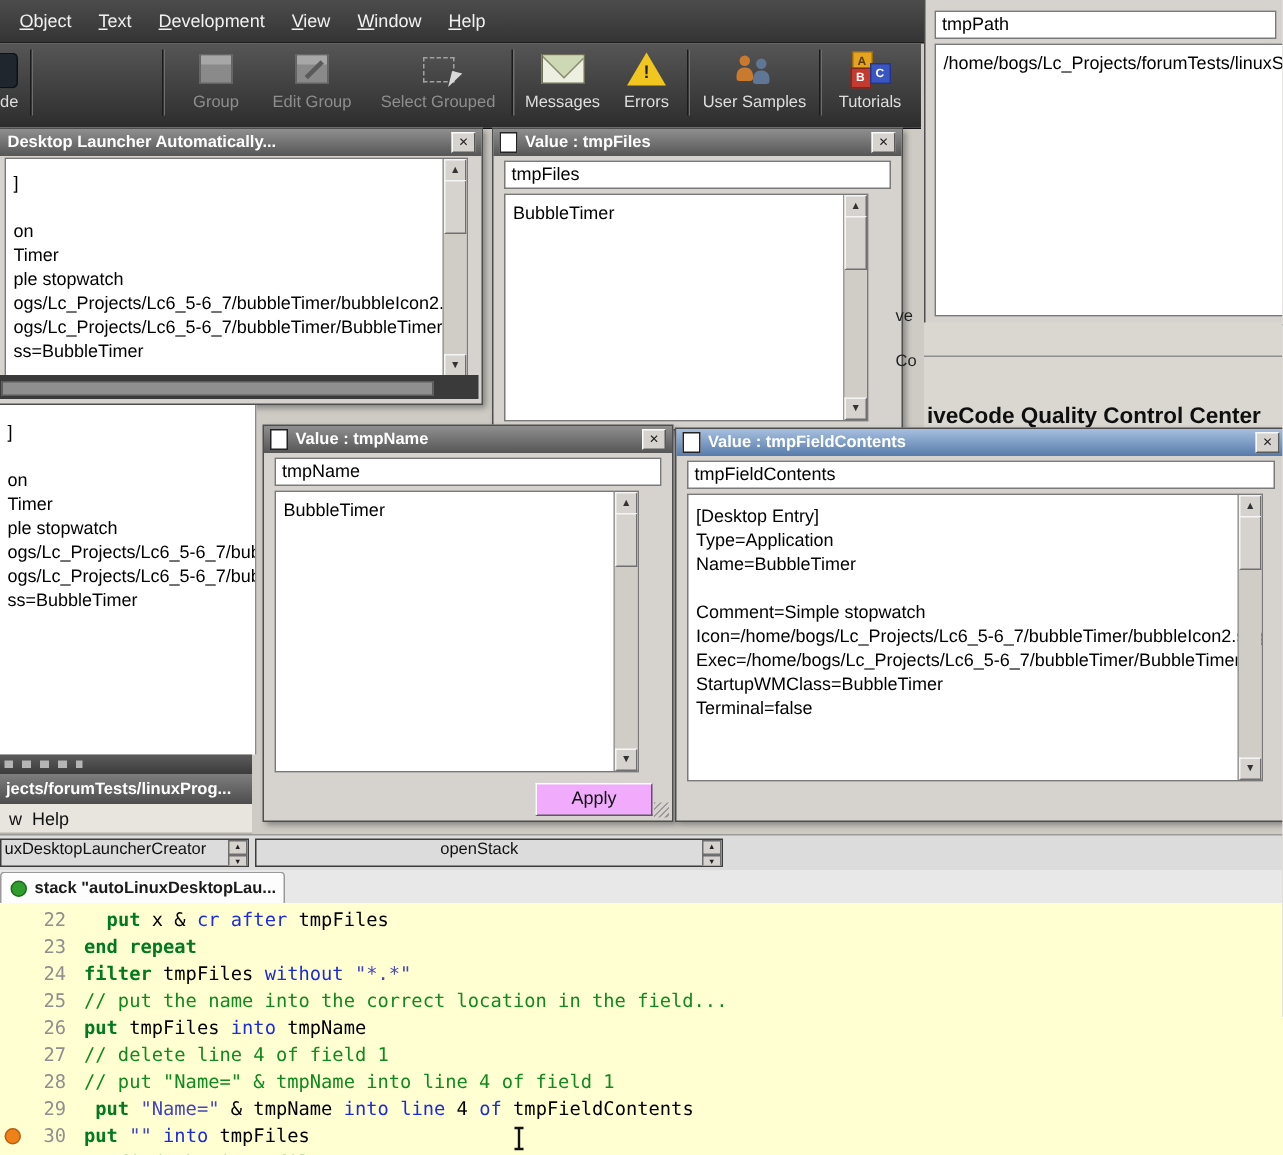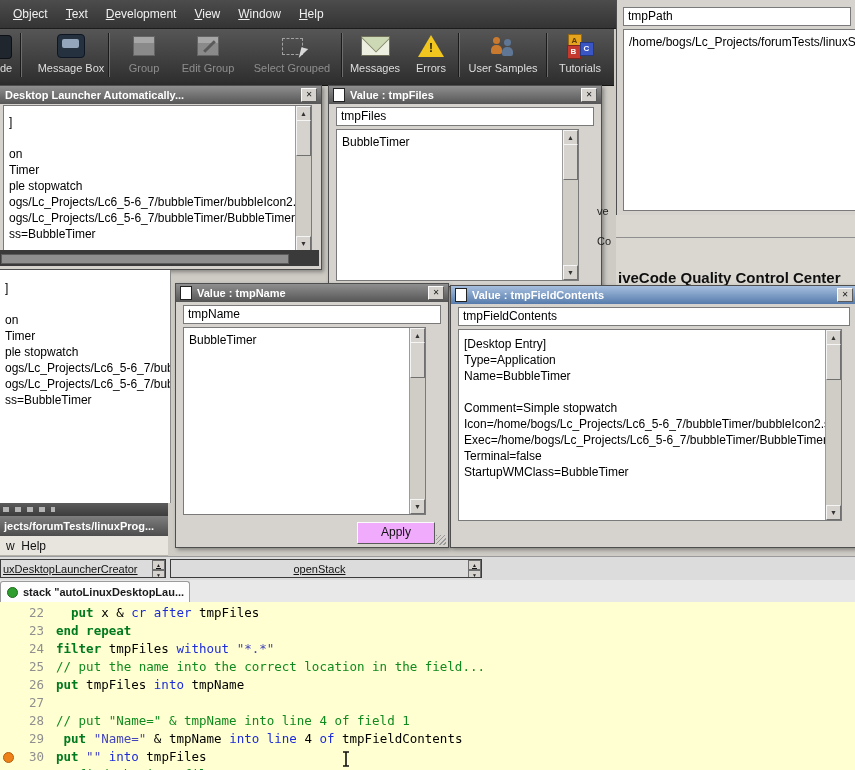--- a/index.html
+++ b/index.html
@@ -80,21 +80,21 @@
             color:#fff;font-weight:bold;font-size:11px;line-height:20px;padding-left:4px;box-sizing:border-box;white-space:nowrap;overflow:hidden;}
   .menufrag{position:absolute;left:0;top:536px;width:168px;height:20px;background:#e8e5de;border-bottom:1px solid #b5b2aa;
             font-size:12px;color:#111;line-height:20px;padding-left:6px;box-sizing:border-box;white-space:pre;}
   .frag{position:absolute;font-size:11px;color:#222;}
   .qcc{position:absolute;left:616px;top:215px;width:239px;height:70px;background:#dad7d1;}
   .qcc .rule{position:absolute;left:0;top:22px;width:100%;border-top:1px solid #8f8f8f;}
   .qcc .t{position:absolute;left:2px;top:54px;font-size:15px;font-weight:bold;color:#0f0f0f;white-space:nowrap;}
   
   .handlerbar{position:absolute;left:0;top:556px;width:855px;height:24px;background:#dcdcdc;border-top:1px solid #9a9a9a;}
   .hseg{position:absolute;top:2px;height:19px;border:1px solid #3c3c3c;background:#dcdcdc;box-sizing:border-box;
-        display:flex;align-items:center;font-size:11px;color:#111;overflow:hidden;text-decoration:underline;}
+        display:flex;font-size:11px;color:#111;overflow:hidden;}
   .hseg .lbl{flex:1;white-space:nowrap;overflow:hidden;padding:0 2px;}
   .hseg.mid .lbl{text-align:center;}
   .spinner{flex:none;width:13px;height:17px;display:flex;flex-direction:column;}
   .spinner span{flex:1;font-size:5px;line-height:8px;text-align:center;background:#d6d3ce;
                 border:1px solid #6e6e6e;color:#222;}
   .tabbar{position:absolute;left:0;top:580px;width:855px;height:22px;background:#e8e8e8;border-bottom:1px solid #b0b0b0;}
   .tab{position:absolute;left:0;top:1px;width:190px;height:21px;background:#fdfdfd;border:1px solid #9a9a9a;border-bottom:none;
        border-radius:3px 3px 0 0;box-sizing:border-box;display:flex;align-items:center;gap:5px;padding:0 6px;overflow:hidden;}
   .tab .dot{flex:none;width:9px;height:9px;border-radius:50%;background:#2f9e2f;border:1px solid #1c6c1c;}
   .tab .lbl{font-size:11px;font-weight:bold;color:#1a1a1a;white-space:nowrap;}
@@ -122,28 +122,20 @@
     <span class="menu-item">View</span>
     <span class="menu-item">Window</span>
     <span class="menu-item">Help</span>
   </div>
 
   <div class="toolbar">
     <div class="tb-cut-icon"></div>
     <div class="tb-cut-label">de</div>
     <div class="tb-sep" style="left:20px"></div>
 
-    <div class="tb-item" style="left:38px;width:66px">
-      <div class="tb-ico">
-          <div class="i-msgbox">
-            <div class="inner"></div>
-          </div>
-        </div>
-      <div class="tb-label">Message Box</div>
-    </div>
     <div class="tb-sep" style="left:108px"></div>
 
     <div class="tb-item" style="left:118px;width:52px">
       <div class="tb-ico">
           <div class="i-cube">
             <div class="top"></div>
           </div>
         </div>
       <div class="tb-label dis">Group</div>
     </div>
@@ -329,20 +321,21 @@
         <div class="code-line">
           <span class="gutter">25</span>
           <span class="code"><span class="tok-comment">// put the name into the correct location in the field...</span></span>
         </div>
         <div class="code-line">
           <span class="gutter">26</span>
           <span class="code"><span class="tok-cmd">put</span><span class="tok-plain"> tmpFiles </span><span class="tok-kw">into</span><span class="tok-plain"> tmpName</span></span>
         </div>
         <div class="code-line">
           <span class="gutter">27</span>
+          <span class="code"><span class="tok-comment">// delete line 4 of field 1</span></span>
         </div>
         <div class="code-line">
           <span class="gutter">28</span>
           <span class="code"><span class="tok-comment">// put "Name=" &amp; tmpName into line 4 of field 1</span></span>
         </div>
         <div class="code-line">
           <span class="gutter">29</span>
           <span class="code"><span class="tok-plain"> </span><span class="tok-cmd">put</span><span class="tok-plain"> </span><span class="tok-str">"Name="</span><span class="tok-plain"> &amp; tmpName </span><span class="tok-kw">into</span><span class="tok-plain"> </span><span class="tok-kw">line</span><span class="tok-plain"> 4 </span><span class="tok-kw">of</span><span class="tok-plain"> tmpFieldContents</span></span>
         </div>
         <div class="code-line">
@@ -386,22 +379,22 @@
     <div class="field" style="left:7px;top:21px;width:382px;height:15px">tmpFieldContents</div>
     <div class="content" style="left:7px;top:43px;width:382px;height:190px">
       <div class="pad" style="padding-top:6px">
         <div class="line">[Desktop Entry]</div>
         <div class="line">Type=Application</div>
         <div class="line">Name=BubbleTimer</div>
         <div class="line"></div>
         <div class="line">Comment=Simple stopwatch</div>
         <div class="line">Icon=/home/bogs/Lc_Projects/Lc6_5-6_7/bubbleTimer/bubbleIcon2.svg</div>
         <div class="line">Exec=/home/bogs/Lc_Projects/Lc6_5-6_7/bubbleTimer/BubbleTimer</div>
+        <div class="line">StartupWMClass=BubbleTimer</div>
         <div class="line">Terminal=false</div>
-        <div class="line">StartupWMClass=BubbleTimer</div>
       </div>
       <div class="vscroll">
         <div class="sb-btn up">▲</div>
         <div class="sb-thumb"></div>
         <div class="sb-btn down">▼</div>
       </div>
     </div>
   </div>
 
   <div class="cursor">

